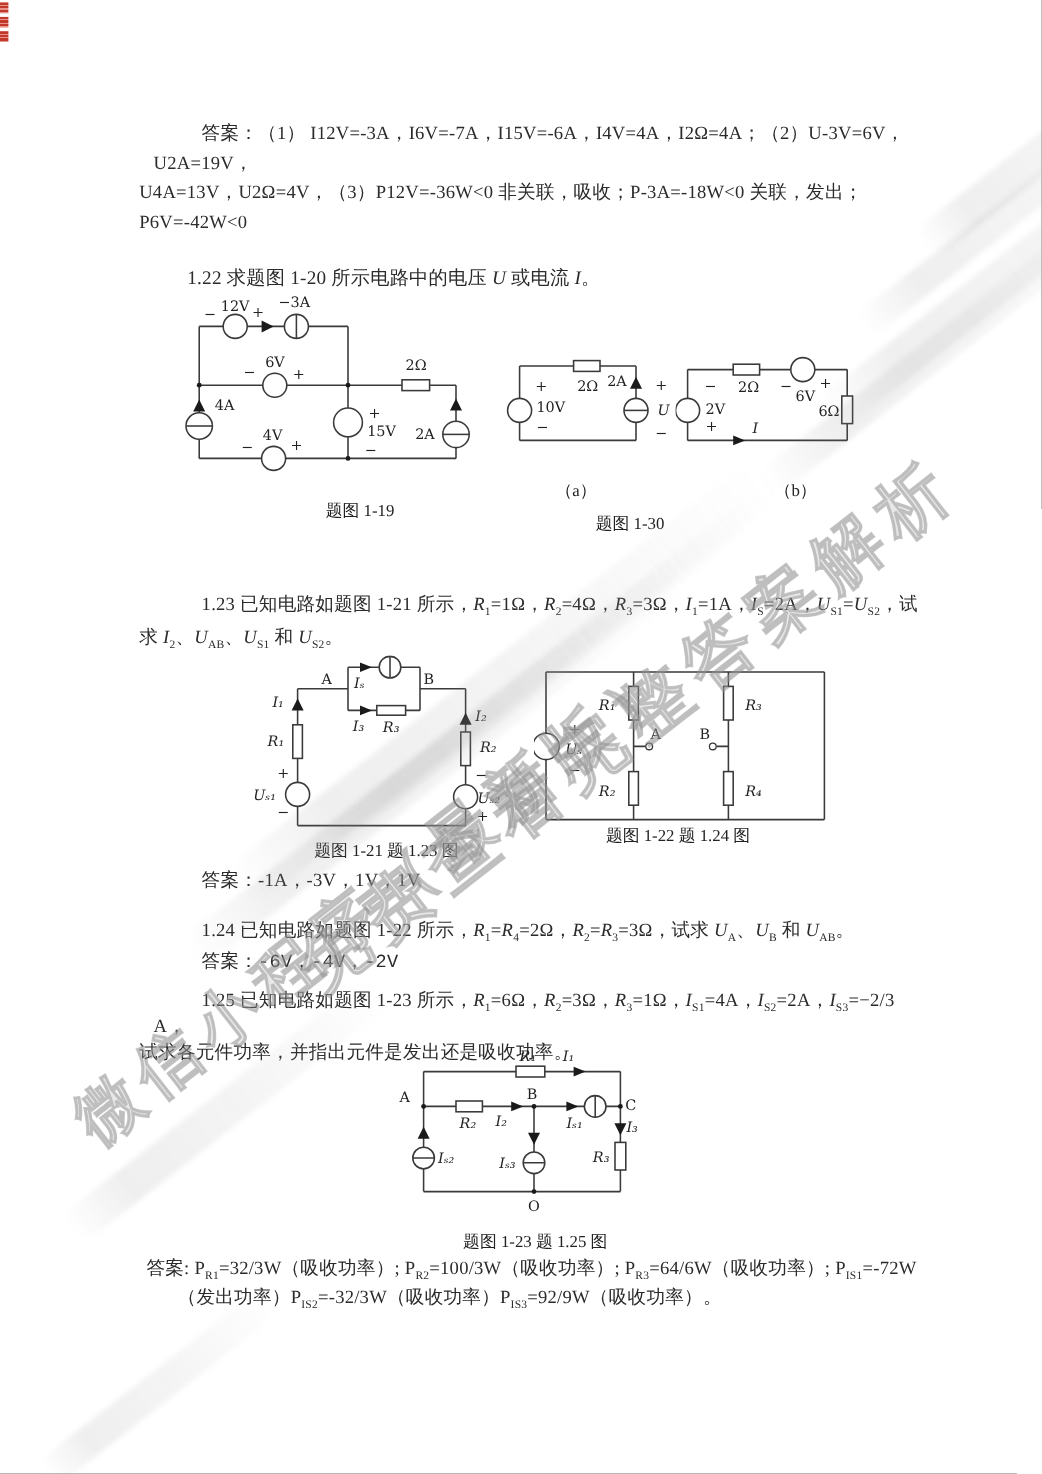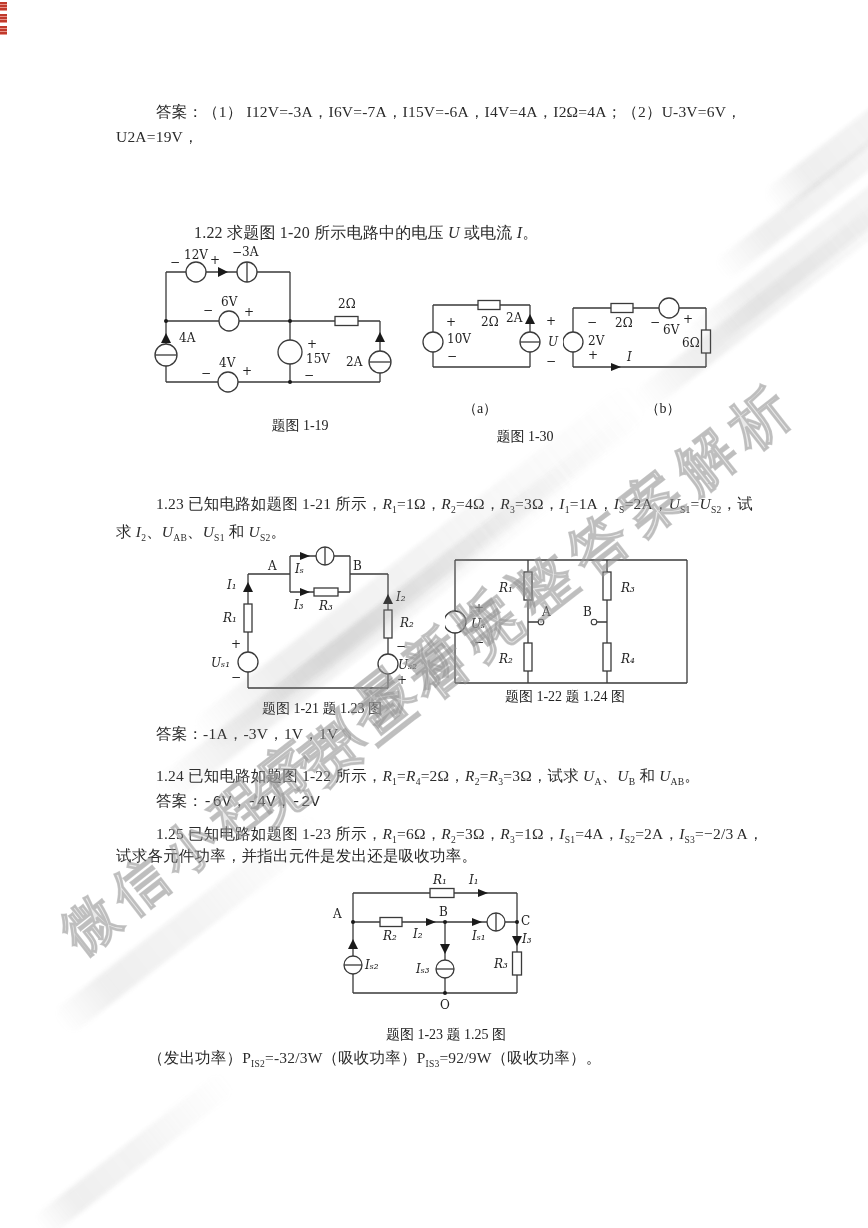--- a/index.html
+++ b/index.html
@@ -1,20 +1,20 @@
 <!DOCTYPE html>
 <html><head>
 <meta charset="utf-8">
 <style>
   html,body{margin:0;padding:0;background:#888;}
   .page{position:relative;width:868px;height:1228px;background:#ffffff;overflow:hidden;
         font-family:"Liberation Serif","DejaVu Serif",serif;color:#2b2b2b;}
   .abs{position:absolute;}
   .txt{font-size:15.5px;line-height:24.5px;letter-spacing:0.2px;}
-  .indent{text-indent:40px;}
+  .indent{text-indent:40px;margin-left:12px;}
   .fig-caption{font-size:14px;text-align:center;color:#222;}
   sub{font-size:0.62em;line-height:0;}
   i{font-family:"Liberation Serif","DejaVu Serif",serif;}
   svg text{font-family:"DejaVu Serif","Liberation Serif",serif;font-size:12px;fill:#222;}
   svg .it{font-style:italic;}
   svg line,svg path.w,svg rect.r,svg circle.s{stroke:#3a3a3a;stroke-width:1.3;fill:none;}
   svg rect.r,svg circle.s{fill:#ffffff;}
   svg path.a{fill:#1a1a1a;stroke:none;}
   svg circle.d{fill:#1a1a1a;stroke:none;}
   svg circle.n{fill:#fff;stroke:#3a3a3a;stroke-width:1.1;}
@@ -34,23 +34,24 @@
 <body>
 
 <div class="page">
 
   <div class="red-mark abs" style="top:2px;height:9px;"></div>
   <div class="red-mark abs" style="top:14px;height:9px;"></div>
   <div class="red-mark abs" style="top:26px;height:9px;"></div>
 
   <div class="abs txt" style="left:116px;top:100px;width:652px;">
     <div class="indent">答案：（1） I12V=-3A，I6V=-7A，I15V=-6A，I4V=4A，I2Ω=4A；（2）U-3V=6V，U2A=19V，</div>
-  </div>
-
-  <div class="abs txt" style="left:156px;top:221px;width:600px;font-size:16px;margin-left:38px;">1.22 求题图 1-20 所示电路中的电压 <i>U</i> 或电流 <i>I</i>。</div>
+    <div>U4A=13V，U2Ω=4V，（3）P12V=-36W&lt;0 非关联，吸收；P-3A=-18W&lt;0 关联，发出；P6V=-42W&lt;0</div>
+  </div>
+
+  <div class="abs txt" style="left:156px;top:221px;width:600px;font-size:16px;">1.22 求题图 1-20 所示电路中的电压 <i>U</i> 或电流 <i>I</i>。</div>
 
   <svg class="abs" style="left:130px;top:245px;" width="290" height="150" viewBox="0 0 290 150">
     <path class="w" d="M36,27 H160 M36,27 V137 M160,27 V137 M36,76 H250 M36,137 H250 M250,76 V137"></path>
     <rect class="r" x="205" y="71.5" width="23" height="9"></rect>
     <path class="a" d="M88,22 L88,32 L98,27 Z"></path>
     <circle class="s" cx="66" cy="27" r="10"></circle>
     <circle class="s" cx="117" cy="27" r="10"></circle>
     <line x1="117" y1="17" x2="117" y2="37"></line>
     <circle class="s" cx="99" cy="76" r="10"></circle>
     <path class="a" d="M31,98 L41,98 L36,88 Z"></path>
@@ -223,20 +224,21 @@
     <text class="it" x="192" y="71">I₃</text>
     <text class="it" x="35" y="97">Iₛ₂</text>
     <text class="it" x="86" y="101">Iₛ₃</text>
     <text class="it" x="164" y="96">R₃</text>
     <text x="110" y="137">O</text>
   </svg>
 
   <div class="abs fig-caption" style="left:346px;top:1026px;width:200px;text-align:center;">题图 1-23 题 1.25 图</div>
 
   <div class="abs txt" style="left:122px;top:1046px;width:650px;line-height:24px;">
+    <div>答案: P<sub>R1</sub>=32/3W（吸收功率）; P<sub>R2</sub>=100/3W（吸收功率）; P<sub>R3</sub>=64/6W（吸收功率）; P<sub>IS1</sub>=-72W</div>
     <div style="padding-left:26px;">（发出功率）P<sub>IS2</sub>=-32/3W（吸收功率）P<sub>IS3</sub>=92/9W（吸收功率）。</div>
   </div>
 
   <div class="wm-layer">
     <div class="streak" style="left:690px;top:330px;width:420px;height:34px;"></div>
     <div class="streak" style="left:640px;top:390px;width:400px;height:26px;"></div>
     <div class="streak" style="left:720px;top:260px;width:320px;height:24px;"></div>
     <div class="streak" style="left:770px;top:190px;width:260px;height:30px;"></div>
     <div class="streak" style="left:200px;top:720px;width:560px;height:40px;"></div>
     <div class="streak" style="left:160px;top:780px;width:520px;height:30px;"></div>

